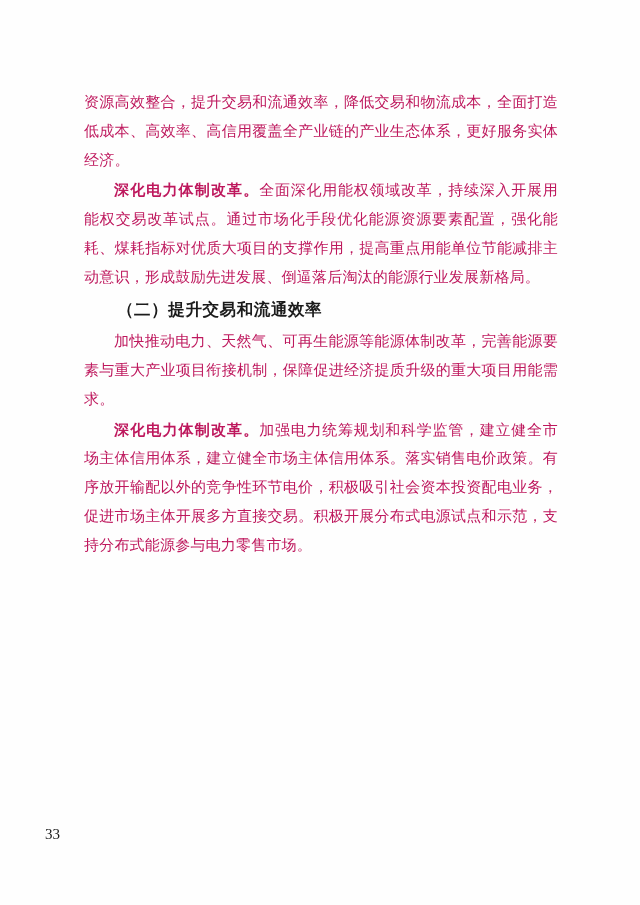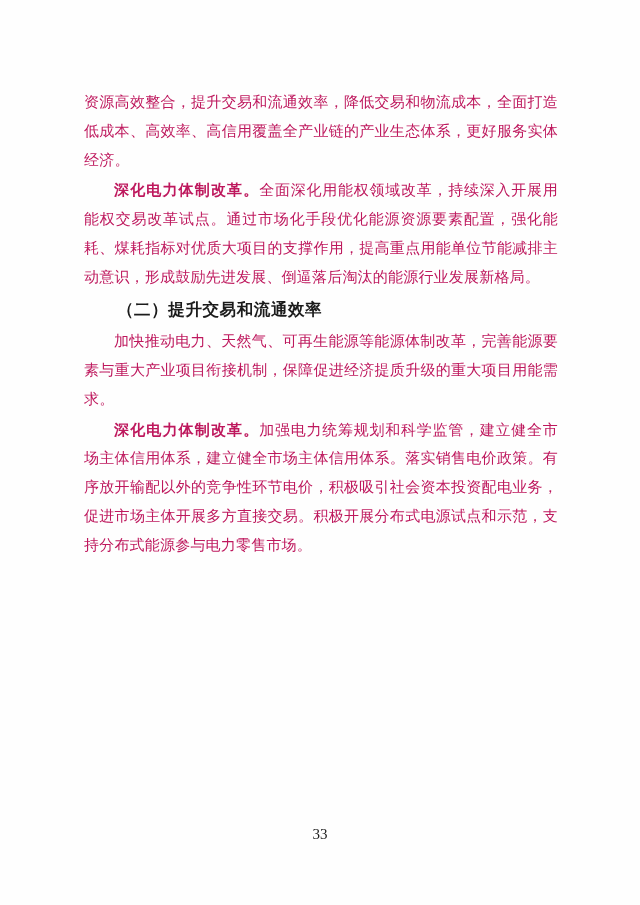--- a/index.html
+++ b/index.html
@@ -50,24 +50,25 @@
     text-indent: 2em;
     margin: 0 0 2px 0;
     letter-spacing: 0.6px;
     color: #1b1b1b;
   }
   .page-number {
     position: absolute;
     left: 0;
     right: 0;
     top: 826px;
-    text-align: center;
+    text-align: left;
     font-size: 15px;
     color: #1b1b1b;
     font-family: "Liberation Serif", "DejaVu Serif", serif;
+    padding-left: 45px;
   }
 </style>
 </head>
 <body>
 
 <div class="page">
   <div class="page-inner">
 
     <p class="para">
       <span>资源高效整合，提升交易和流通效率，降低交易和物流成本，全面打造低成本、高效率、高信用覆盖全产业链的产业生态体系，更好服务实体经济。</span>

